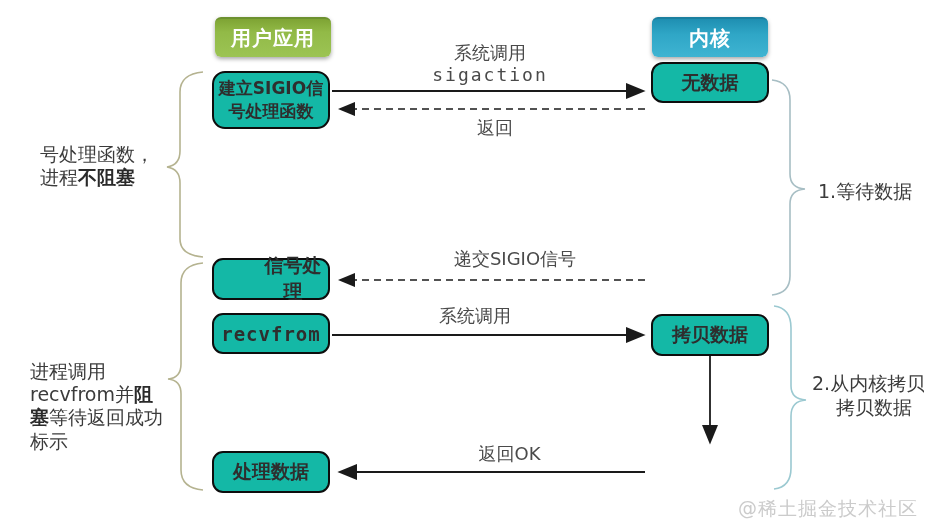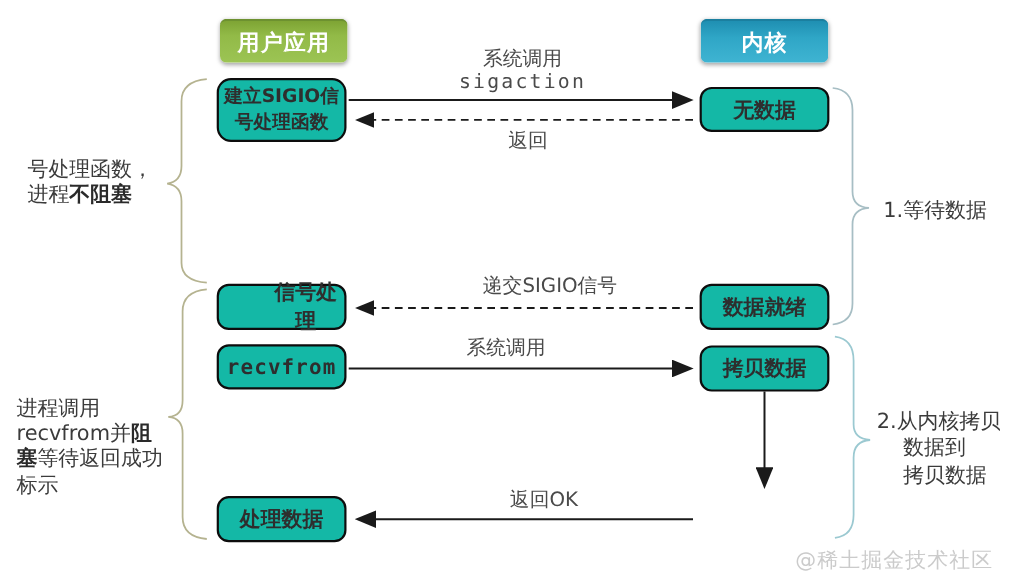--- a/index.html
+++ b/index.html
@@ -1,18 +1,18 @@
 <!DOCTYPE html>
 <html><head>
 <meta charset="utf-8">
 <style>
   html,body{margin:0;padding:0;background:#ffffff;}
   #canvas{
     position:relative;width:909px;height:526px;background:#ffffff;
-    font-family:"DejaVu Sans","Liberation Sans",sans-serif;color:#3d3d3d;overflow:hidden;
+    font-family:"DejaVu Sans","Liberation Sans",sans-serif;color:#3d3d3d;overflow:hidden;margin-left:15px;
   }
   svg.overlay{position:absolute;left:0;top:0;width:937px;height:526px;}
 
   
   .hdr{
     position:absolute;display:flex;align-items:center;justify-content:center;
     color:#ffffff;font-weight:bold;font-size:20px;border-radius:6px;
     box-shadow:0 2px 4px rgba(0,0,0,.35);letter-spacing:1px;
   }
   .hdr-user{left:200px;top:17px;width:116px;height:38px;
@@ -25,21 +25,21 @@
   
   .fbox{
     position:absolute;display:flex;align-items:center;justify-content:center;
     background:#14b8a6;border:2.5px solid #0d0d0d;border-radius:11px;
     font-size:19px;color:#2e2e2e;text-align:center;box-sizing:border-box;font-weight:bold;
   }
   .b-setup  {left:197px;top:71px;width:118px;height:58px;font-size:17px;line-height:1.35;border-radius:13px;}
   .b-signal {left:197px;top:258px;width:118px;height:42px;padding-left:44px;}
   .b-recv   {left:197px;top:313px;width:118px;height:41px;font-family:"DejaVu Sans Mono","Liberation Mono",monospace;letter-spacing:1px;}
   .b-process{left:197px;top:451px;width:118px;height:42px;}
-  .b-nodata {left:636px;top:79px;width:118px;height:41px;}
+  .b-nodata {left:636px;top:62px;width:118px;height:41px;border-radius:12px;}
   .b-ready  {left:636px;top:258px;width:118px;height:42px;}
   .b-copy   {left:636px;top:314px;width:118px;height:42px;}
   .b-done   {left:636px;top:451px;width:118px;height:42px;}
 
   
   .lbl{position:absolute;color:#4a4a4a;font-size:18px;text-align:center;white-space:nowrap;}
   .lbl-syscall1 {left:385px;top:41px;width:180px;}
   .lbl-sigaction{left:385px;top:64px;width:180px;font-family:"DejaVu Sans Mono","Liberation Mono",monospace;letter-spacing:2px;}
   .lbl-return1  {left:405px;top:116px;width:150px;}
   .lbl-deliver  {left:400px;top:247px;width:200px;}
@@ -90,21 +90,20 @@
     <span>
       <span>建立SIGIO信</span><br>
       <span>号处理函数</span>
     </span>
   </div>
   <div class="fbox b-signal">信号处理</div>
   <div class="fbox b-recv">recvfrom</div>
   <div class="fbox b-process">处理数据</div>
 
   <div class="fbox b-nodata">无数据</div>
-  <div class="fbox b-ready">数据就绪</div>
   <div class="fbox b-copy">拷贝数据</div>
 
   <div class="lbl lbl-syscall1">系统调用</div>
   <div class="lbl lbl-sigaction">sigaction</div>
   <div class="lbl lbl-return1">返回</div>
   <div class="lbl lbl-deliver">递交SIGIO信号</div>
   <div class="lbl lbl-syscall2">系统调用</div>
   <div class="lbl lbl-returnok">返回OK</div>
 
   <div class="ann ann-left1">
@@ -116,18 +115,17 @@
     <span>进程调用</span><br>
     <span>recvfrom并</span><b>阻</b><br>
     <b>塞</b><span>等待返回成功</span><br>
     <span>标示</span>
   </div>
 
   <div class="ann ann-right1">1.等待数据</div>
 
   <div class="ann ann-right2">
     <span>2.从内核拷贝</span>
-    <span class="indent">数据到</span>
     <span class="indent">拷贝数据</span>
   </div>
 
   <div class="watermark">@稀土掘金技术社区</div>
 </div>
 
 </body></html>

